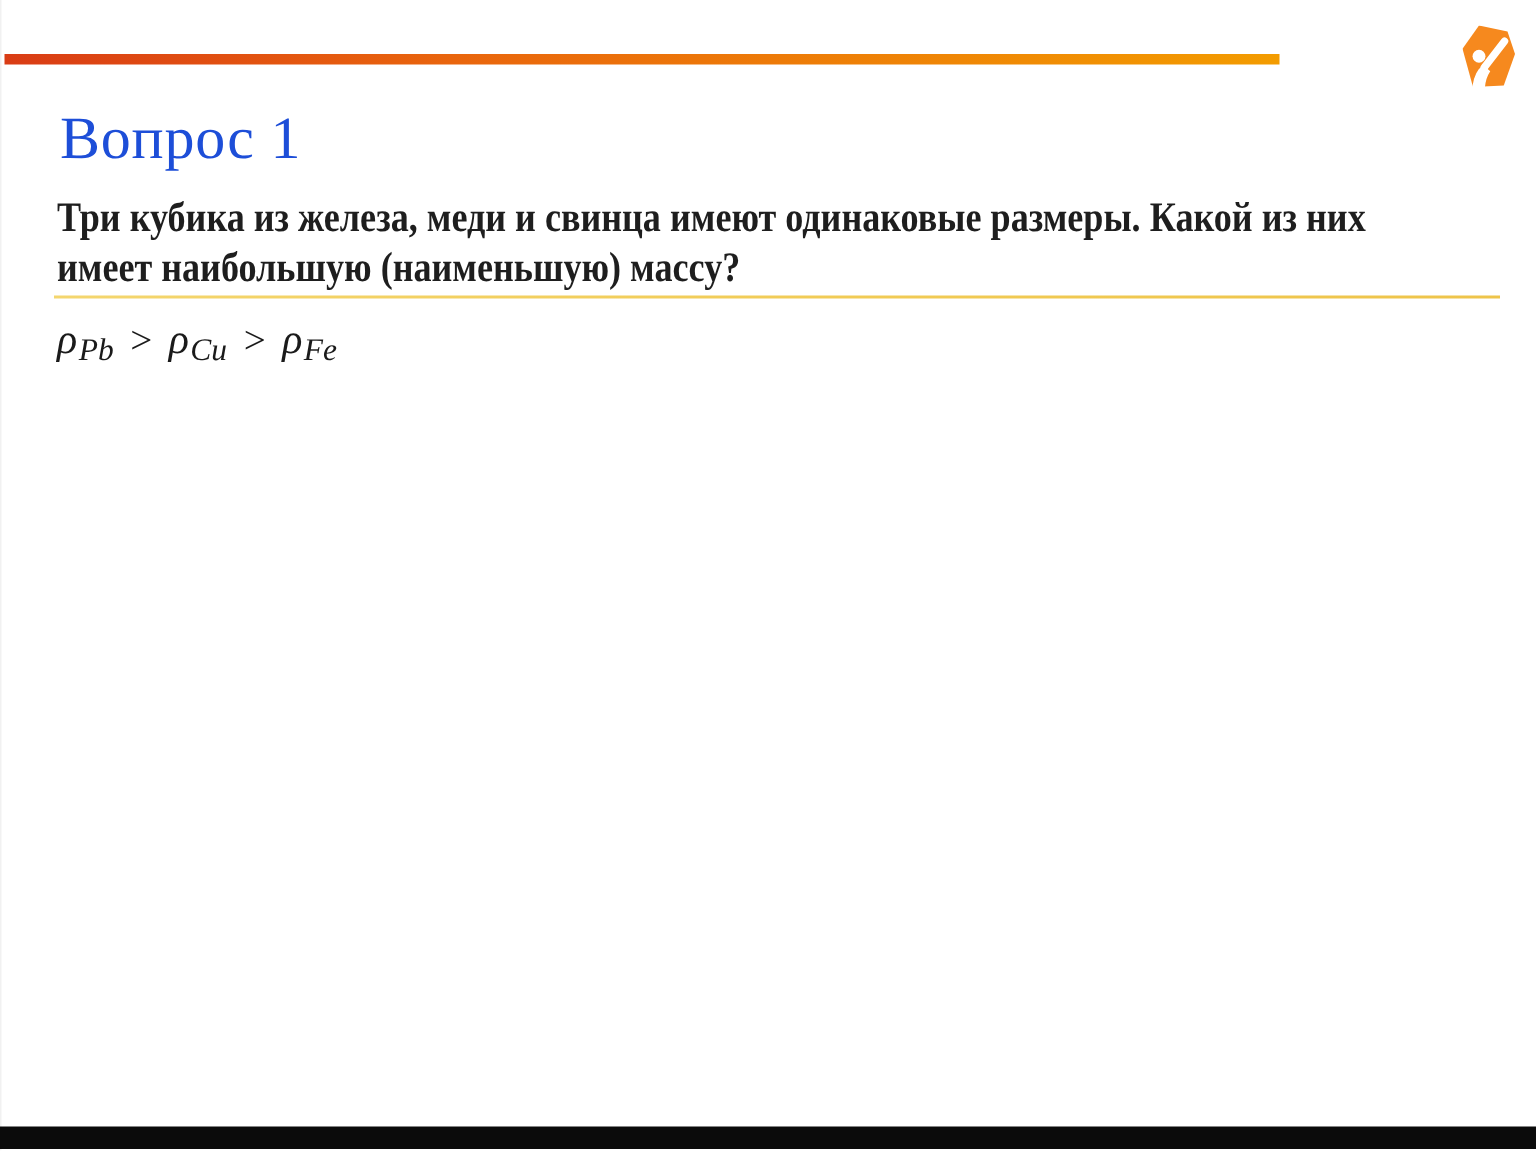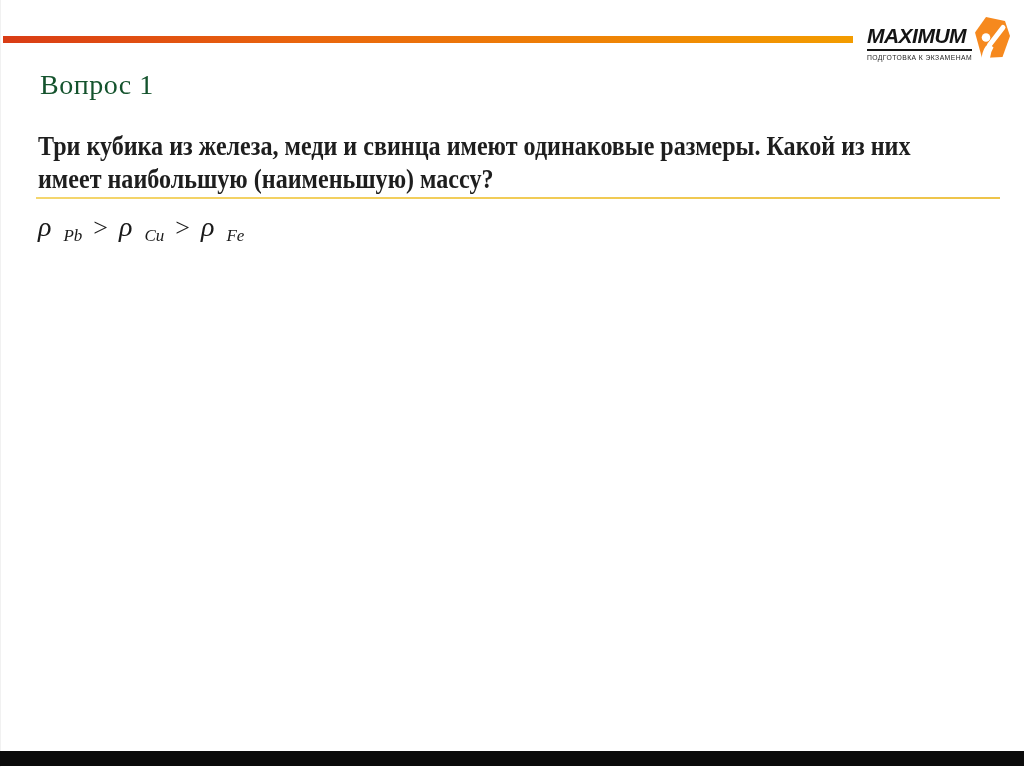--- a/index.html
+++ b/index.html
@@ -46,22 +46,22 @@
     margin-top: 2.5px; white-space: nowrap;
   }
   .badge { margin-left: 3px; margin-top: -8px; }
 
   
   .title {
     position: absolute; left: 40px; top: 70px;
     margin: 0;
     font-family: "Liberation Serif", serif;
     font-weight: normal;
-    font-size: 28px; line-height: 1.1;
-    color: #14532d; letter-spacing: 0.5px;
+    font-size: 40px; line-height: 1.1;
+    color: #1d4ed8; letter-spacing: 0.5px;
   }
   .question {
     position: absolute; left: 38px; top: 129px;
     font-family: "Liberation Serif", serif;
     font-weight: bold;
     font-size: 28px; line-height: 33px;
     color: #1e1e1e;
     transform: scaleX(0.86); transform-origin: 0 0;
   }
   .qline { white-space: nowrap; }
@@ -77,44 +77,40 @@
   .formula {
     position: absolute; left: 38px;
     font-family: "Liberation Serif", serif;
     font-style: italic;
     font-size: 28px; color: #1a1a1a;
     white-space: nowrap;
   }
   .formula-1 { top: 211px; }
   .formula-2 { top: 267px; }
   .sub {
-    font-size: 17px; font-style: italic;
-    vertical-align: -5px; margin-left: 12px;
+    font-size: 21px; font-style: italic;
+    vertical-align: -5px; margin-left: 1px;
   }
   .op { font-style: normal; font-size: 26px; margin: 0 11px; }
 
   
   .footer-bar {
     position: absolute; left: 0; top: 751px;
     width: 1024px; height: 15px;
     background: #0b0b0b;
   }
 </style>
 </head>
 <body>
 
 <div class="slide">
 
   <div class="accent-line"></div>
 
   <div class="logo">
-    <div class="logo-text-col">
-      <div class="brand">MAXIMUM</div>
-      <div class="tagline">ПОДГОТОВКА К ЭКЗАМЕНАМ</div>
-    </div>
     <svg class="badge" width="35" height="42" viewBox="0 0 35 42" xmlns="http://www.w3.org/2000/svg">
       <path d="M11 0 L30 4 L35 19 L27.5 40 L7 41 L0 15.5 Z" fill="#F6891E"></path>
       <circle cx="11" cy="20.5" r="4.3" fill="#ffffff"></circle>
       <path d="M14.5 28 L28 10.5" stroke="#ffffff" stroke-width="5" stroke-linecap="round" fill="none"></path>
       <path d="M6.5 41 Q8 30 14 26.5 L18.5 30.5 Q15.5 35 15 41 Z" fill="#ffffff"></path>
     </svg>
   </div>
 
   <h1 class="title">Вопрос 1</h1>
 

